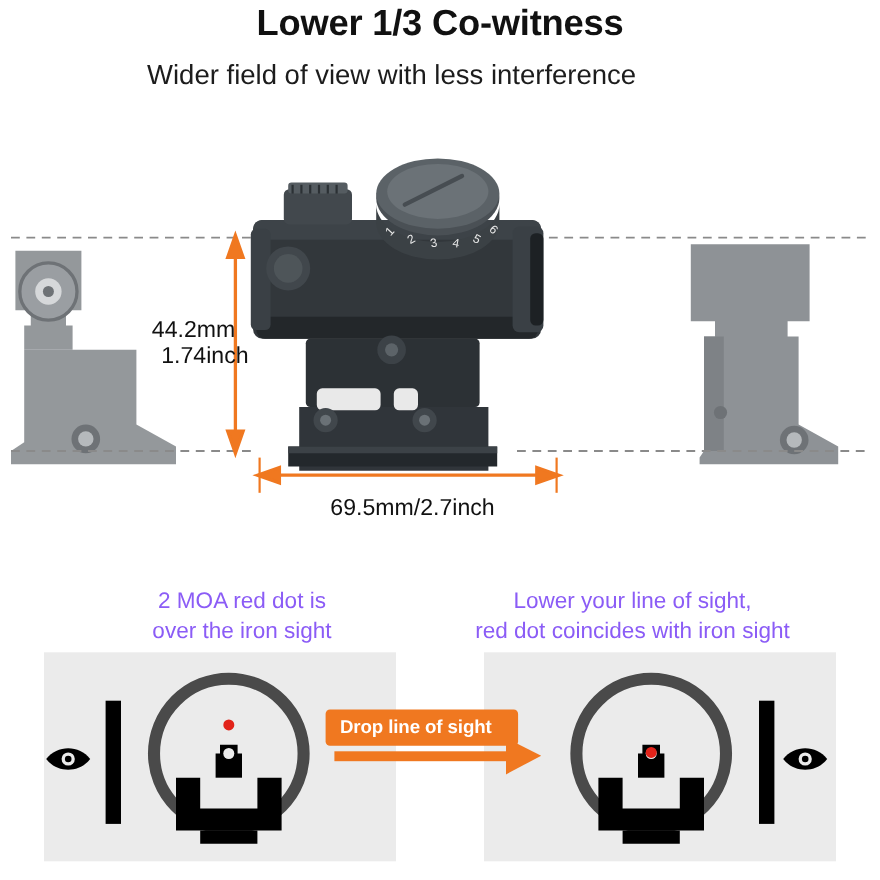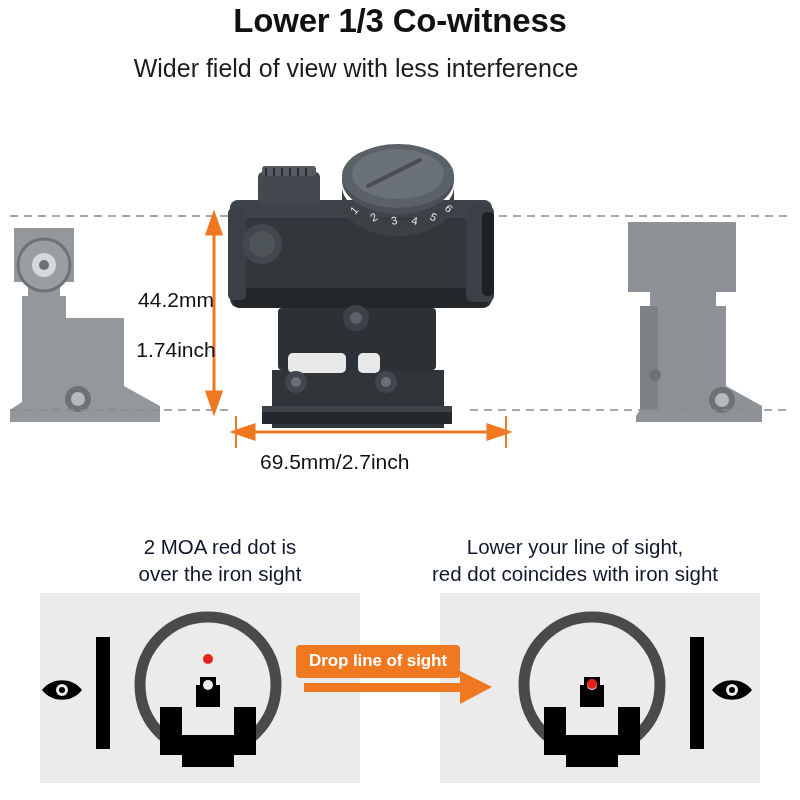--- a/index.html
+++ b/index.html
@@ -45,32 +45,33 @@
     top: 110px;
     left: 0;
     width: 800px;
     height: 390px;
   }
 
   .dim-text {
     position: absolute;
     font-size: 21px;
     color: #111111;
+    text-align: center;
     white-space: nowrap;
   }
   #dim-height-mm  { left: 126px; top: 288px; width: 100px; text-align: center;}
-  #dim-height-in  { left: 126px; top: 312px; width: 100px; text-align: center; margin-top: 26px;}
+  #dim-height-in  { left: 126px; top: 312px; width: 100px; text-align: right;}
   #dim-width      { left: 260px; top: 450px; width: 230px; }
 
   
   .caption {
     position: absolute;
     font-size: 20.5px;
     line-height: 27px;
-    color: #0f172a;
+    color: #8b5cf6;
     text-align: center;
     white-space: pre-line;
   }
   #caption-left  { left: 55px;  top: 533px; width: 330px; }
   #caption-right { left: 385px; top: 533px; width: 380px; }
 
   #bottom-diagram {
     position: absolute;
     left: 0;
     top: 585px;
@@ -79,21 +80,21 @@
   }
 
   .badge {
     position: absolute;
     left: 296px;
     top: 645px;
     background: #f07820;
     color: #ffffff;
     font-size: 17px;
     font-weight: bold;
-    padding: 6px 13px 7px 13px;
+    padding: 6px 24px 7px 13px;
     border-radius: 4px;
     white-space: nowrap;
     letter-spacing: -0.1px;
   }
 </style>
 </head>
 <body>
 
 <div class="title">Lower 1/3 Co-witness</div>
 <div class="subtitle">Wider field of view with less interference</div>

